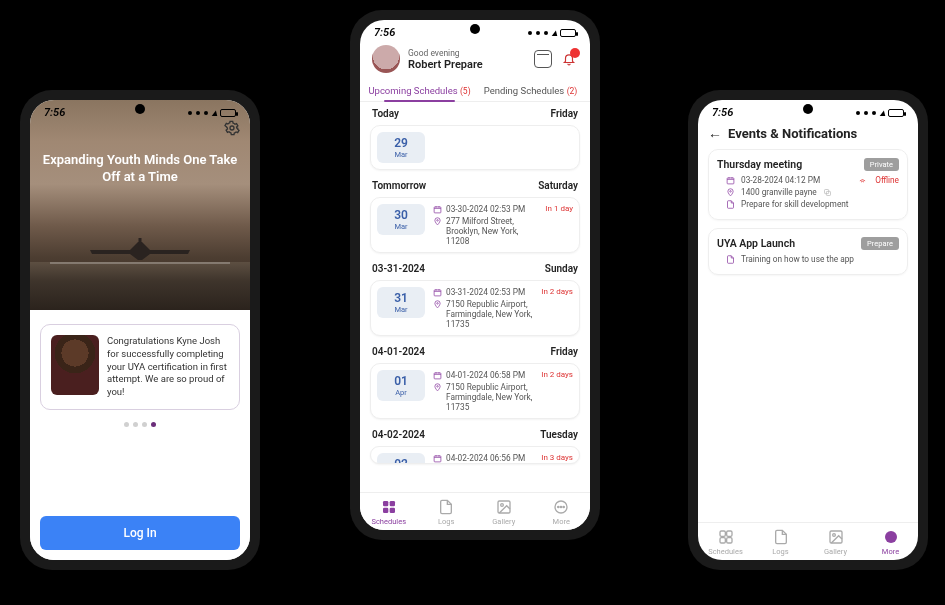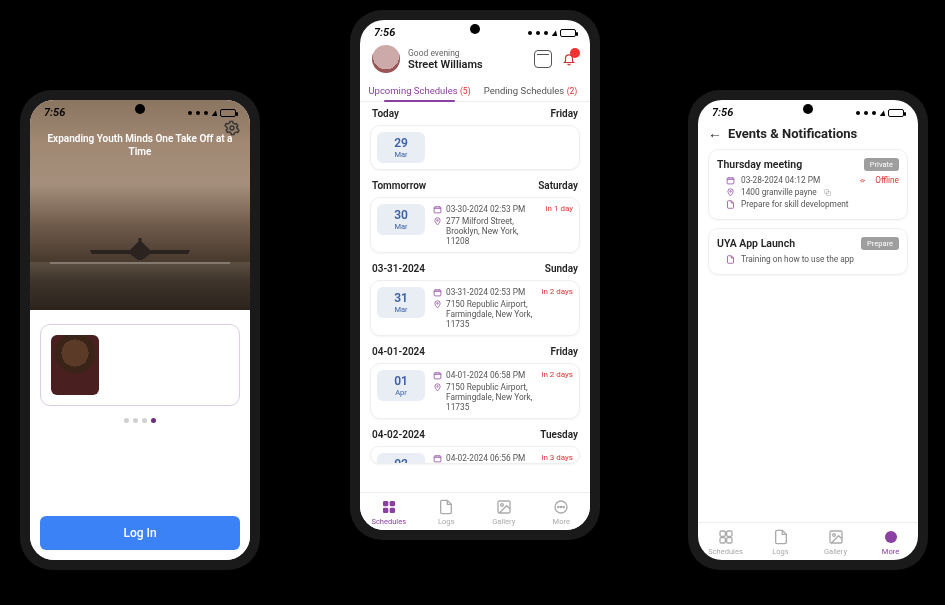--- a/index.html
+++ b/index.html
@@ -18,21 +18,21 @@
   .statusbar .right { display: flex; gap: 3px; align-items: center; }
   .sb-dot { width:4px;height:4px;border-radius:50%;background:#000;display:inline-block;margin-right:1px;}
   .sb-wifi { font-size:10px;}
   .sb-batt { width:16px;height:8px;border:1px solid #000;border-radius:2px;position:relative;}
   .sb-batt::after{content:"";position:absolute;right:-3px;top:2px;width:2px;height:4px;background:#000;border-radius:1px;}
   .sb-batt .fill{background:#000;width:70%;height:100%;border-radius:1px;}
 
   
   #phone1 .hero { position: relative; height: 210px; background: linear-gradient(to bottom, #8a7560 0%, #a08873 20%, #a58f7c 40%, #6f5a4a 60%, #4c3d31 75%, #3a2f26 90%, #2a221c 100%); overflow:hidden; }
   #phone1 .hero .statusbar { position:absolute; top:0;left:0;right:0; color:#000; z-index:2;}
-  #phone1 .hero-title { position:absolute; top:32px; left:10px; right:10px; text-align:center; color:#fff; font-size:10px; font-weight:600; line-height:1.3; z-index:2;}
+  #phone1 .hero-title { position:absolute; top:52px; left:10px; right:10px; text-align:center; color:#fff; font-size:13px; font-weight:600; line-height:1.3; z-index:2;}
   #phone1 .settings-icon { position:absolute; top:20px; right:10px; width:16px;height:16px; z-index:2;}
   
   #phone1 .plane { position:absolute; bottom:48px; left:50%; transform:translateX(-50%); width:120px; height:30px; z-index:1;}
   #phone1 .runway { position:absolute; bottom:0; left:0; right:0; height:48px; background: linear-gradient(to bottom,#5d4f42 0%, #3e342b 40%, #2b231d 100%);}
   #phone1 .runway::before, #phone1 .runway::after { content:""; position:absolute; top:0; height:2px; background:rgba(255,255,255,.25);}
   #phone1 .runway::before{ left:20px; right:20px; }
   #phone1 .lower { flex:1; background:#fff; display:flex; flex-direction:column; }
   #phone1 .card { margin:14px 10px 6px; border:1px solid #d9cfe0; border-radius:10px; padding:10px; display:flex; gap:8px; align-items:flex-start;}
   #phone1 .avatar { width:48px;height:60px;border-radius:6px; background: radial-gradient(circle at 50% 30%, #5c3a28 0 28%, #3a2418 28% 42%, transparent 42%), linear-gradient(#4a1f1f,#4a1f1f); background-color:#c9a98f; flex-shrink:0;}
   #phone1 .card-text { font-size:9.5px; line-height:1.35; color:#333;}
@@ -124,20 +124,21 @@
         <svg viewBox="0 0 120 30">
             <path d="M10 18 L50 18 L58 10 L62 10 L70 18 L110 18 L108 22 L70 22 L62 28 L58 28 L50 22 L12 22 Z" fill="#2a2320"></path>
             <path d="M60 6 L60 18" stroke="#2a2320" stroke-width="3"></path>
           </svg>
       </div>
       <div class="runway"></div>
     </div>
     <div class="lower">
       <div class="card">
         <div class="avatar"></div>
+        <div class="card-text">Congratulations Kyne Josh for successfully completing your UYA certification in first attempt. We are so proud of you!</div>
       </div>
       <div class="dots">
         <span class="dot"></span>
           <span class="dot"></span>
           <span class="dot"></span>
           <span class="dot active"></span>
       </div>
       <div class="login-btn">Log In</div>
     </div>
   </div>
@@ -153,21 +154,21 @@
           <span class="sb-dot"></span>
           <span class="sb-dot"></span>
         <span class="sb-wifi">▴</span>
         <span class="sb-batt"><span class="fill"></span></span>
       </div>
     </div>
     <div class="header">
       <div class="avatar2"></div>
       <div class="greet">
         <div class="sub">Good evening</div>
-        <div class="name">Street Williams</div>
+        <div class="name">Robert Prepare</div>
       </div>
       <div class="hdr-icons">
         <div class="cal-icon"></div>
         <div class="bell-wrap">
           <svg class="bell" viewBox="0 0 24 24" fill="none" stroke="#c33" stroke-width="2">
               <path d="M18 16v-5a6 6 0 1 0-12 0v5l-2 2h16z"></path>
               <path d="M10 20a2 2 0 0 0 4 0"></path>
             </svg>
           <div class="badge"></div>
         </div>

